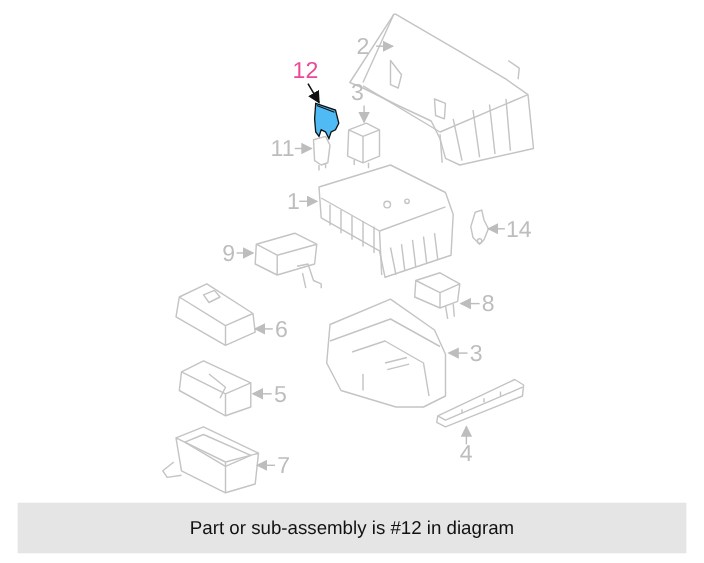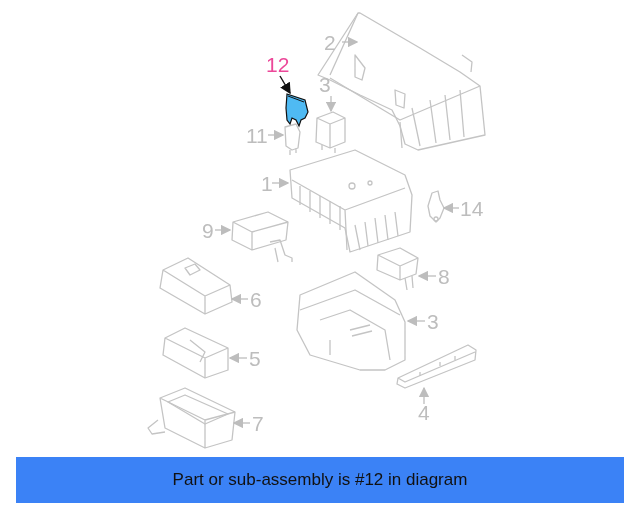--- a/index.html
+++ b/index.html
@@ -1,20 +1,20 @@
 <!DOCTYPE html>
 <html><head>
 <meta charset="utf-8">
 <style>
   html,body{margin:0;padding:0;background:#ffffff;}
   body{width:640px;height:512px;position:relative;overflow:hidden;font-family:"Liberation Sans",sans-serif;}
   #diagram{position:absolute;left:0;top:0;width:640px;height:512px;}
   .callout{position:absolute;font-family:"Liberation Sans",sans-serif;font-size:21px;color:#bdbdbd;line-height:1;}
   .callout.active{color:#ec4899;}
-  .banner{position:absolute;left:16px;top:457px;width:608px;height:46px;background:#3b82f6;display:flex;flex-direction:row;align-items:center;justify-content:center;}
+  .banner{position:absolute;left:16px;top:457px;width:608px;height:46px;background:#e5e5e5;display:flex;flex-direction:row;align-items:center;justify-content:center;}
   .banner span{display:block;font-size:17px;line-height:20px;color:#111;font-family:"Liberation Sans",sans-serif;}
 </style>
 </head>
 <body>
 
 <svg id="diagram" viewBox="0 0 640 512" xmlns="http://www.w3.org/2000/svg">
   <defs>
     <marker id="arr" markerWidth="8" markerHeight="8" refX="7" refY="4" orient="auto">
       <path d="M0,0 L8,4 L0,8 z" fill="#bdbdbd"></path>
     </marker>

